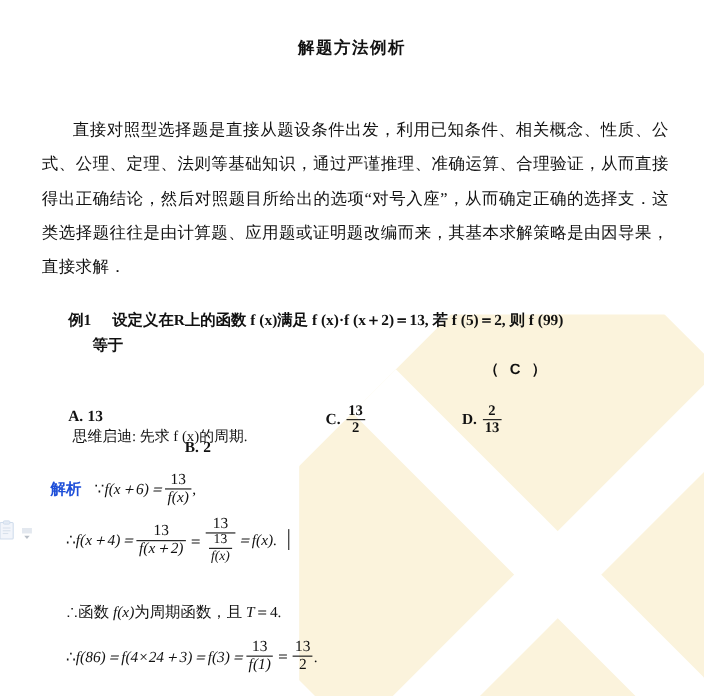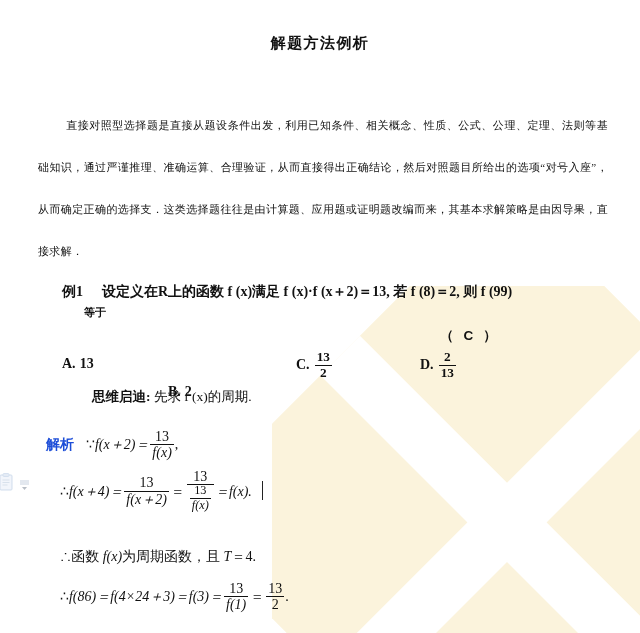--- a/index.html
+++ b/index.html
@@ -58,22 +58,22 @@
     font-weight: bold;
     letter-spacing: 0.6px;
   }
   .section-heading .gap { display: inline-block; width: 18px; }
 
   .para {
     position: absolute;
     left: 38px;
     top: 104px;
     width: 570px;
-    font-size: 11px;
-    line-height: 42px;
+    font-size: 15px;
+    line-height: 31px;
     letter-spacing: 0.35px;
     text-align: justify;
     text-justify: inter-ideograph;
   }
   .para .indent { display: inline-block; width: 28px; }
 
   .example {
     position: absolute;
     left: 62px;
     top: 278px;
@@ -81,37 +81,37 @@
     font-size: 14px;
     line-height: 27px;
     font-weight: bold;
   }
   .example .ex-label { font-weight: bold; margin-top: 16px; }
   .example .ex-gap { display: inline-block; width: 12px; }
   .example-line2 {
     position: absolute;
     left: 84px;
     top: 305px;
-    font-size: 11px;
+    font-size: 14px;
     font-weight: bold;
   }
   .answer-mark {
     position: absolute;
     left: 440px;
     top: 327px;
     font-size: 13.5px;
     font-weight: bold;
     letter-spacing: 2px;
   }
   .answer-mark .ans-letter { padding: 0 8px; font-family: "Liberation Sans", sans-serif; }
 
   .choices {
     position: absolute;
     left: 0;
-    top: 352px;
+    top: 368px;
     width: 532px;
     height: 34px;
   }
   .choice {
     position: absolute;
     font-size: 14px;
     font-weight: bold;
     font-family: "Liberation Serif", "DejaVu Serif", serif;
     white-space: nowrap;
   }
@@ -120,21 +120,21 @@
   .ch-b { left: 168px; top: 4px; margin-top: 28px; }
   .ch-c { left: 296px; top: -2px; }
   .ch-d { left: 420px; top: -2px; }
 
   .hint {
     position: absolute;
     left: 66px;
     top: 388px;
     font-size: 13.5px;
   }
-  .hint .hint-label { font-weight: bold; margin-left: 26px; }
+  .hint .hint-label { font-weight: normal; }
 
   .solution {
     position: absolute;
     left: 46px;
     top: 430px;
     width: 520px;
     font-size: 14px;
   }
   .sol-line { position: relative; white-space: nowrap; }
   .sol-l1 { position: absolute; left: 0;  top: 0; }
@@ -224,21 +224,21 @@
     <div class="doc-title">解题方法例析</div>
 
 
     <div class="para">
       <span class="indent"></span><span>直接对照型选择题是直接从题设条件出发，利用已知条件、相关概念、性质、公式、公理、定理、法则等基础知识，通过严谨推理、准确运算、合理验证，从而直接得出正确结论，然后对照题目所给出的选项“对号入座”，从而确定正确的选择支．这类选择题往往是由计算题、应用题或证明题改编而来，其基本求解策略是由因导果，直接求解．</span>
     </div>
 
     <div class="example">
       <span class="ex-label">例1</span>
       <span class="ex-gap"></span>
-      <span>设定义在R上的函数 f (x)满足 f (x)·f (x＋2)＝13, 若 f (8)＝2, 则 f (99)</span>
+      <span>设定义在R上的函数 f (x)满足 f (x)·f (x＋2)＝13, 若 f (5)＝2, 则 f (99)</span>
     </div>
 
     <div class="example-line2">等于</div>
 
     <div class="answer-mark">
       <span>（</span><span class="ans-letter">C</span><span>）</span>
     </div>
 
     <div class="choices">
 
@@ -267,21 +267,21 @@
     </div>
 
     <div class="hint">
       <span class="hint-label">思维启迪:</span>
       <span>先求 f (x)的周期.</span>
     </div>
 
     <div class="solution">
 
       <div class="sol-line sol-l1">
-        <span class="sol-label">解析</span><span>∵</span><span class="mi">f(x＋2)＝</span><span class="frac">
+        <span class="sol-label">解析</span><span>∵</span><span class="mi">f(x＋6)＝</span><span class="frac">
             <span class="num">13</span>
             <span class="den mi">f(x)</span>
           </span><span>,</span>
       </div>
 
       <div class="sol-line sol-l2">
         <span>∴</span><span class="mi">f(x＋4)＝</span><span class="frac">
             <span class="num">13</span>
             <span class="den mi">f(x＋2)</span>
           </span><span class="op">＝</span><span class="frac">

